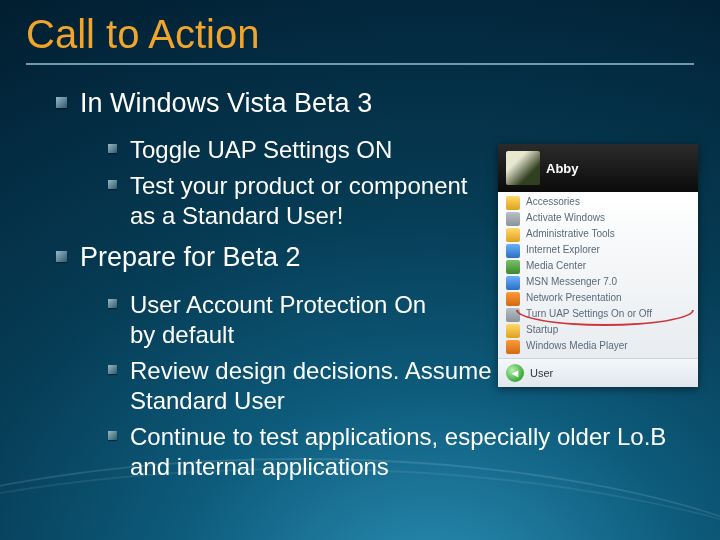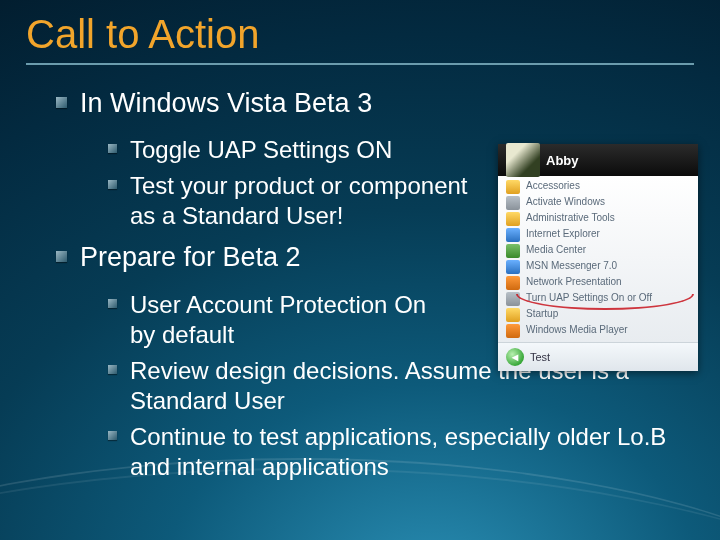--- a/index.html
+++ b/index.html
@@ -8,21 +8,21 @@
   .title-underline{height:2px;background:#6b9cad;margin-bottom:22px}
   ul{list-style:none;margin:0;padding:0}
   .level1{padding-left:30px}
   .level1 > li{font-size:27px;margin-bottom:8px;position:relative;padding-left:24px;line-height:1.2}
   .level1 > li::before{content:"";position:absolute;left:0;top:10px;width:11px;height:11px;background:linear-gradient(135deg,#9bb8c4 0%,#2d5a6d 100%);box-shadow:0 1px 1px rgba(0,0,0,.4)}
   .level2{padding-left:28px;margin-top:16px;margin-bottom:10px}
   .level2 > li{font-size:24px;margin-bottom:6px;position:relative;padding-left:22px;line-height:1.25;max-width:560px}
   .level2 > li::before{content:"";position:absolute;left:0;top:9px;width:9px;height:9px;background:linear-gradient(135deg,#9bb8c4 0%,#2d5a6d 100%);box-shadow:0 1px 1px rgba(0,0,0,.4)}
   .level2.narrow > li{max-width:360px}
   .inset{position:absolute;top:144px;right:22px;width:200px;background:#fff;box-shadow:0 2px 8px rgba(0,0,0,.5);font-family:"Segoe UI",Tahoma,sans-serif;color:#333}
-  .inset-header{background:linear-gradient(#2b2b2b,#0b0b0b);height:32px;display:flex;align-items:center;gap:6px;padding:0 8px}
+  .inset-header{background:linear-gradient(#2b2b2b,#0b0b0b);height:48px;display:flex;align-items:center;gap:6px;padding:0 8px}
   .avatar{width:34px;height:34px;background:linear-gradient(135deg,#e8e8d0 30%,#324022 70%);border-radius:2px}
   .abby{color:#fff;font-size:13px;font-weight:bold}
   .menu{background:linear-gradient(#fff,#e8ecf0);padding:3px 0;font-size:10px}
   .menu-item{display:flex;gap:6px;padding:1px 8px;color:#5a6a7a}
   .menu-item .ic{width:14px;height:14px;border-radius:2px}
   .ic-yellow{background:linear-gradient(#ffd966,#e0a020)}
   .ic-orange{background:linear-gradient(#ff9a3a,#d06a10)}
   .ic-blue{background:linear-gradient(#6ab0ff,#2a70c0)}
   .ic-green{background:linear-gradient(#7ac06a,#3a8a2a)}
   .ic-grey{background:linear-gradient(#b8c0c8,#8a929a)}
@@ -103,18 +103,18 @@
           <span class="ic ic-yellow"></span>
           <span>Startup</span>
         </div>
       <div class="menu-item">
           <span class="ic ic-orange"></span>
           <span>Windows Media Player</span>
         </div>
     </div>
     <div class="back-row">
       <div class="back-arrow">◄</div>
-      <div class="back-text">Test</div>
+      <div class="back-text">User</div>
     </div>
   </div>
 
   <div class="swoosh"></div>
 </div>
 
 </body></html>

